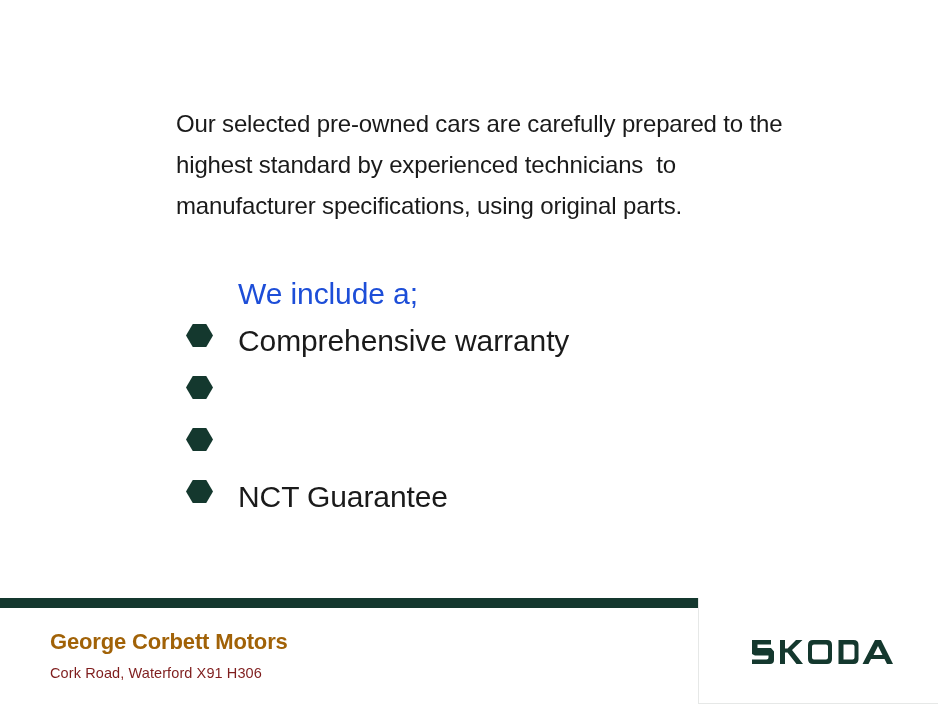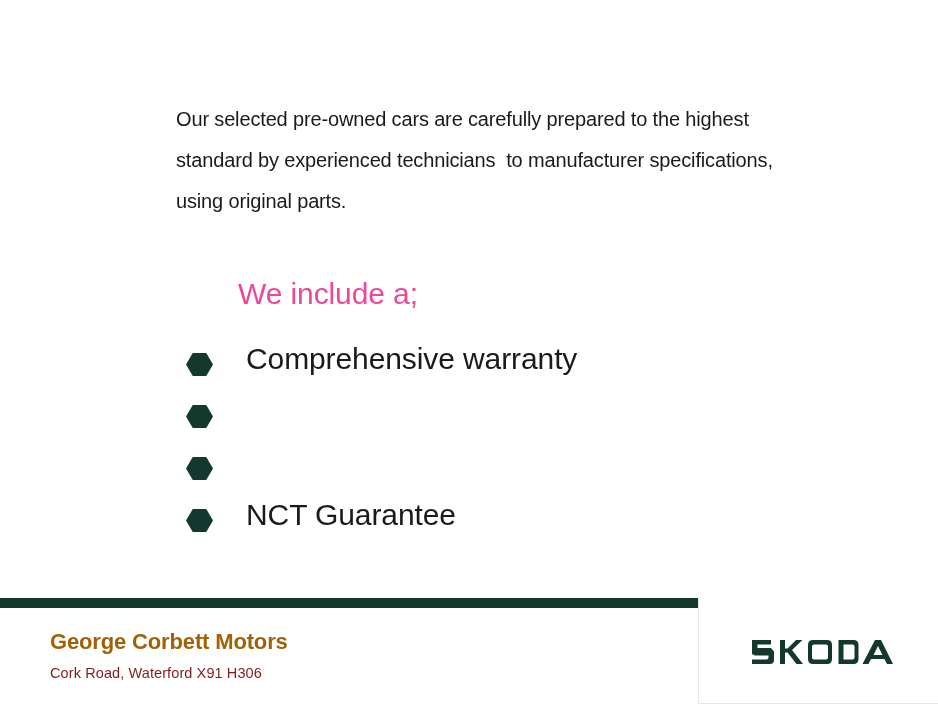--- a/index.html
+++ b/index.html
@@ -21,53 +21,52 @@
     overflow: hidden;
     box-sizing: border-box;
   }
 
   
   .headline {
     position: absolute;
     left: 176px;
     top: 79px;
     width: 620px;
-    font-size: 20px;
+    font-size: 24px;
     line-height: 41px;
     font-weight: 400;
     color: #1a1a1a;
     letter-spacing: -0.15px;
     white-space: pre-wrap;
   }
 
   
   .include-block {
     position: absolute;
     left: 186px;
     top: 272px;
     width: 620px;
   }
   .include-lead {
     margin: 0 0 8px 52px;
     font-size: 30px;
     line-height: 44px;
     font-weight: 400;
-    color: #ec4899;
+    color: #1d4ed8;
     letter-spacing: -0.1px;
   }
   .bullet-list {
     list-style: none;
     margin: 0;
     padding: 0;
   }
   .bullet-item {
     display: flex;
-    align-items: flex-end;
+    align-items: flex-start;
     height: 52px;
-    gap: 8px;
   }
   .hex {
     flex: 0 0 auto;
     width: 27px;
     height: 23px;
     margin-right: 25px;
     background: #14382e;
     clip-path: polygon(25% 0%, 75% 0%, 100% 50%, 75% 100%, 25% 100%, 0% 50%);
   }
   .bullet-text {

